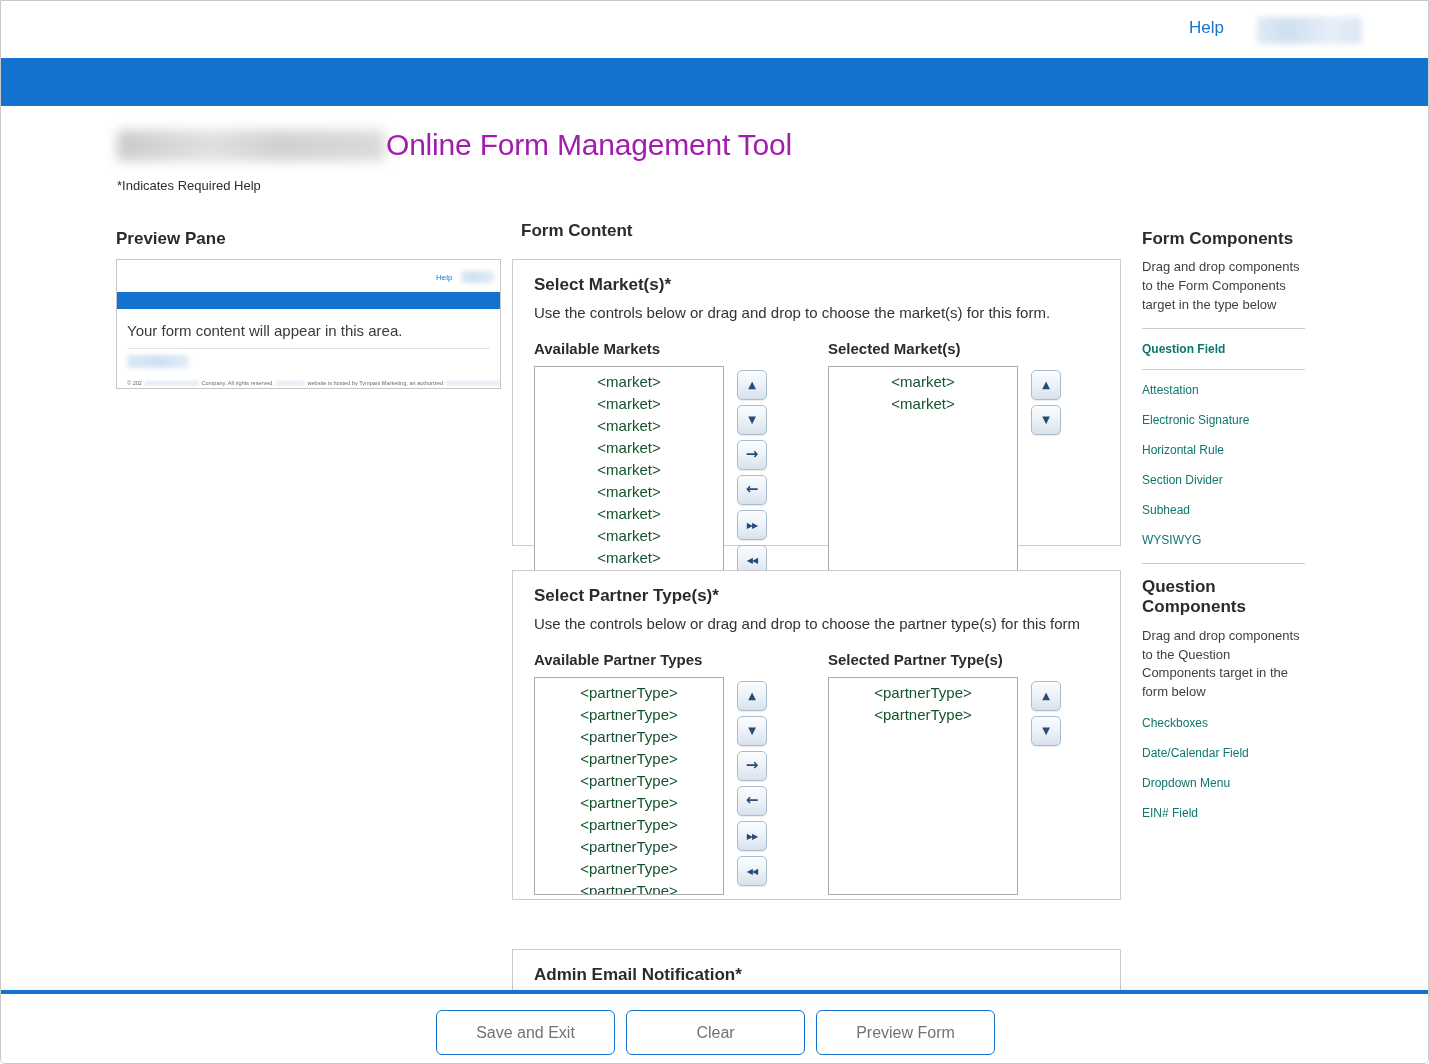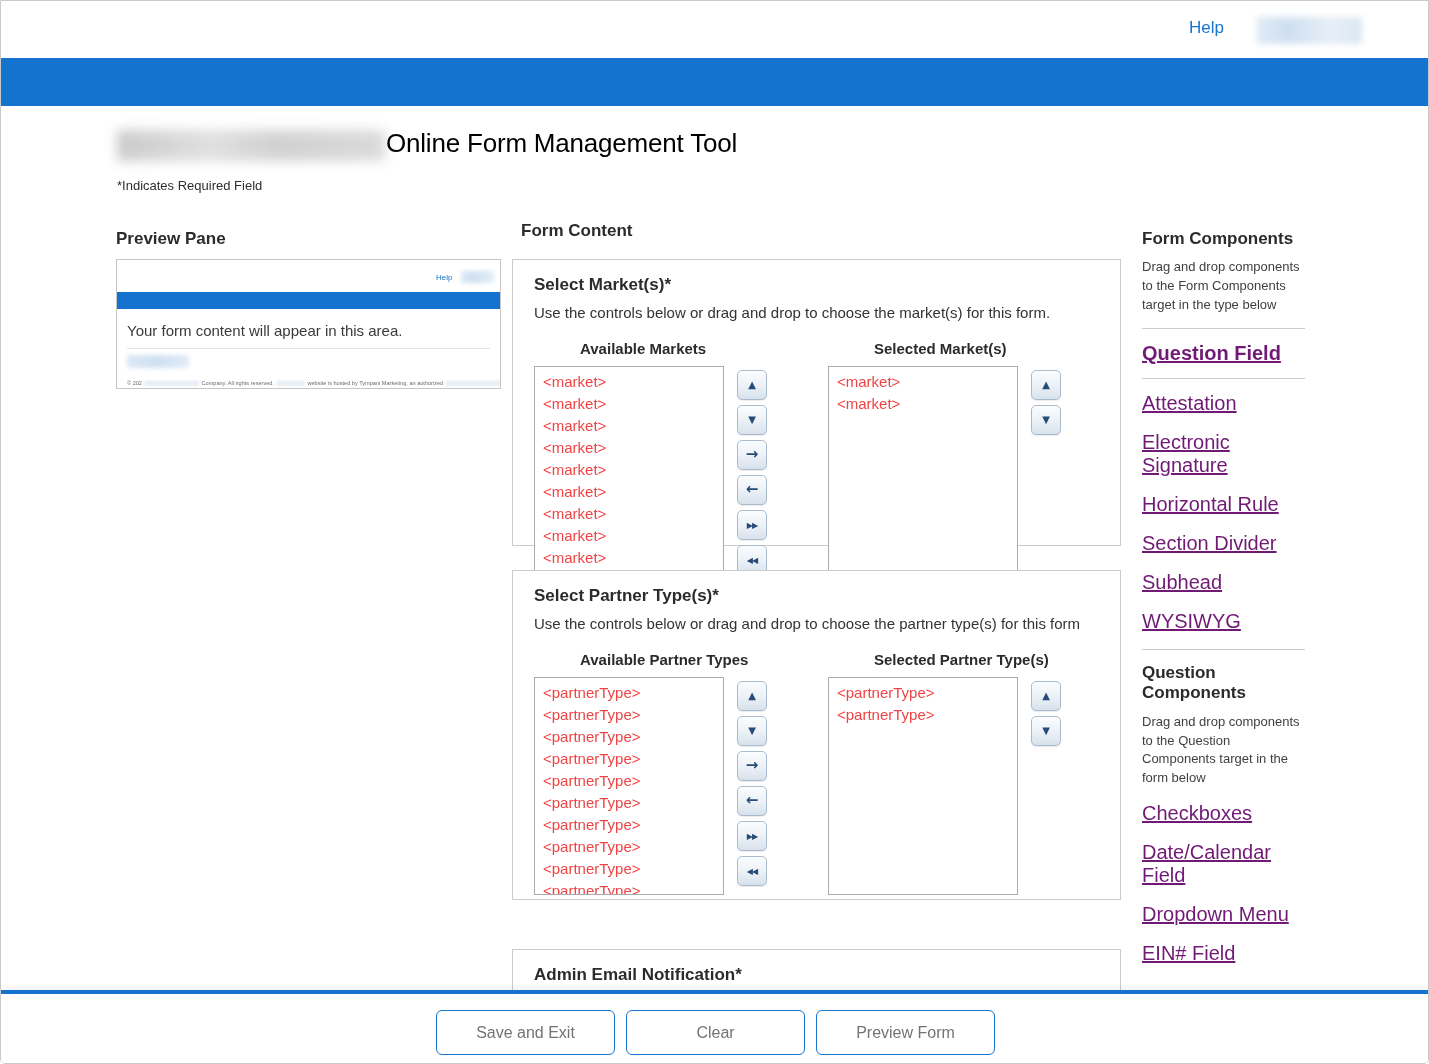--- a/index.html
+++ b/index.html
@@ -18,22 +18,22 @@
   .redact { border-radius:3px; }
   .redact-account { position:absolute; left:1256px; top:16px; width:105px; height:27px;
     background:linear-gradient(90deg,#dfeaf5,#cfdff0 30%,#e7eef7 70%,#dbe7f3);
     filter:blur(3px); }
   .bluebar { position:absolute; left:0; top:57px; width:100%; height:48px; background:#1473cf; }
 
   
   .redact-brand { position:absolute; left:116px; top:129px; width:268px; height:31px;
     background:linear-gradient(90deg,#b9b9b9,#d6d6d6 35%,#c2c2c2 60%,#cfcfcf);
     filter:blur(6px); opacity:.75; }
-  .page-title { position:absolute; left:385px; top:127px; font-size:26px; font-weight:300;
-    letter-spacing:-.2px; color:#000000; }
+  .page-title { position:absolute; left:385px; top:127px; font-size:30px; font-weight:300;
+    letter-spacing:-.2px; color:#a21caf; }
   .required-note { position:absolute; left:116px; top:177px; font-size:13px; color:#2e2e2e; }
 
   .col-heading { font-size:17px; font-weight:bold; color:#2b2b2b; }
 
   
   .preview-heading { position:absolute; left:115px; top:228px; }
   .preview-box { position:absolute; left:115px; top:258px; width:385px; height:130px;
     border:1px solid #c6c6c6; background:#fff; overflow:hidden; }
   .mini-top { position:relative; height:32px; background:#fff; }
   .mini-help { position:absolute; left:434px; top:13px; font-size:8px; color:#1674d1; }
@@ -55,43 +55,43 @@
 
   
   .form-heading { position:absolute; left:520px; top:220px; }
   .form-section { position:absolute; left:511px; width:609px; border:1px solid #cccccc;
     background:#fff; padding:15px 20px 0 21px; }
   .sec-markets { top:258px; height:287px; }
   .sec-partners { top:569px; height:330px; }
   .sec-admin { top:948px; height:116px; }
   .section-title { font-size:17px; font-weight:bold; color:#2b2b2b; }
   .section-desc { font-size:15px; color:#333; margin-top:9px; }
-  .dual-labels { display:flex; margin-top:19px;margin-left:46px; }
+  .dual-labels { display:flex; margin-top:19px; }
   .dual-labels .lbl { font-size:15px; font-weight:bold; color:#2b2b2b; }
   .dual-labels .lbl:first-child { width:294px; }
   .dual-lists { display:flex; margin-top:9px; align-items:flex-start; }
   .listbox { width:190px; height:218px; border:1px solid #ababab; background:#fff;
     overflow:hidden; padding-top:4px; }
-  .listbox .opt { font-size:15px; color:#ef4444; line-height:22px; padding:0 8px; white-space:nowrap; cursor:default; }
+  .listbox .opt { font-size:15px; color:#14532d; line-height:22px; padding:0 8px; white-space:nowrap; cursor:default;text-align:center; }
   .btn-col { display:flex; flex-direction:column; gap:5px; margin-top:4px; }
   .btn-col-mid { margin-left:13px; margin-right:61px; }
   .btn-col-right { margin-left:13px; }
   .xfer-btn { width:30px; height:30px; border:1px solid #a9bccd; border-radius:5px;
     background:linear-gradient(180deg,#fbfdfe 0%,#eef3f8 45%,#d8e2ec 100%);
     color:#274b77; font-size:10px; line-height:28px; text-align:center; cursor:pointer;
     font-family:"DejaVu Sans",sans-serif; box-shadow:0 1px 1px rgba(0,0,0,.08); }
   .xfer-btn.arrow { font-size:15px; font-weight:bold; line-height:26px; }
   .xfer-btn.dbl { font-size:8px; letter-spacing:-1px; line-height:29px; font-weight:bold; }
 
   
   .sidebar { position:absolute; left:1141px; top:228px; width:163px; }
   .sb-heading { font-size:17px; font-weight:bold; color:#2b2b2b; line-height:1.2; }
   .sb-desc { font-size:13px; color:#3f3f3f; line-height:1.45; margin-top:9px; }
   .sb-divider { border:none; border-top:1px solid #cccccc; margin:13px 0; }
-  .sb-link { font-size:20px; color:#701a75; cursor:pointer; margin-bottom:16px;text-decoration:underline; }
+  .sb-link { font-size:12px; color:#0f766e; cursor:pointer; margin-bottom:16px; }
   .sb-link.primary { font-weight:bold; margin-bottom:0; }
   .sb-group-2 { }
 
   
   .bottombar { position:absolute; left:0; top:989px; width:100%; height:75px; background:#fff;
     border-top:4px solid #1473cf; z-index:10; box-shadow:0 -3px 6px rgba(0,0,0,.05); }
   .action-btn { position:absolute; top:16px; width:179px; height:45px; background:#fff;
     border:1px solid #1674d1; border-radius:6px; color:#737373; font-size:16px;
     font-family:"Liberation Sans","DejaVu Sans",sans-serif; cursor:pointer; }
   .btn-save { left:435px; } .btn-clear { left:625px; } .btn-preview { left:815px; }
@@ -102,21 +102,21 @@
 <div class="page-frame">
 
   <div class="topbar">
     <span class="help-link">Help</span>
     <div class="redact redact-account"></div>
   </div>
   <div class="bluebar"></div>
 
   <div class="redact redact-brand"></div>
   <h1 class="page-title">Online Form Management Tool</h1>
-  <div class="required-note">*Indicates Required Field</div>
+  <div class="required-note">*Indicates Required Help</div>
 
   <div class="col-heading preview-heading">Preview Pane</div>
   <div class="preview-box">
     <div class="mini-top">
       <span class="mini-help">Help</span>
       <div class="mini-chip"></div>
     </div>
     <div class="mini-blue"></div>
     <div class="mini-body">
       <div class="mini-placeholder">Your form content will appear in this area.</div>

